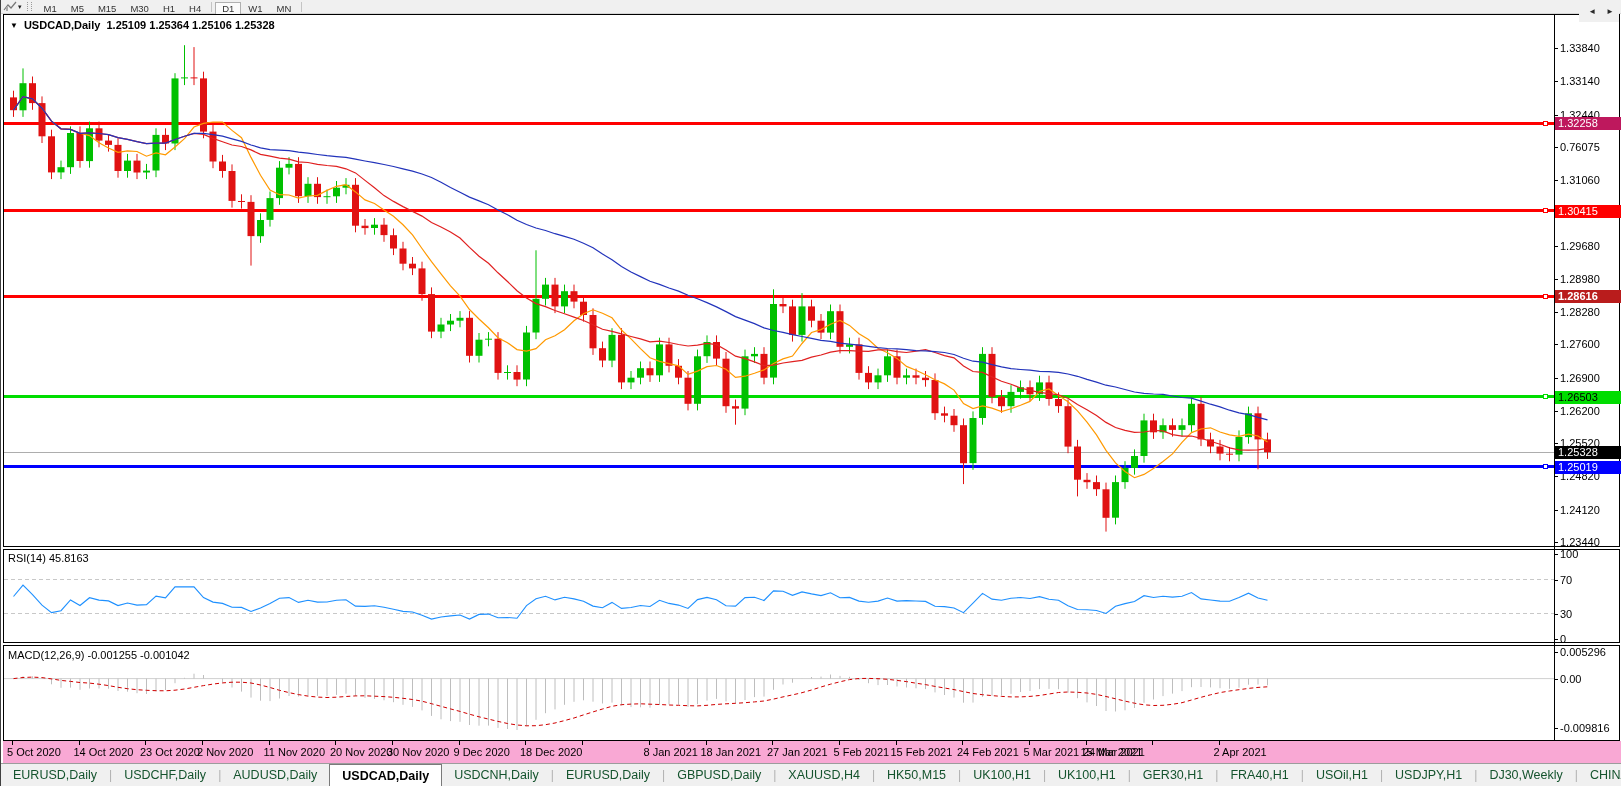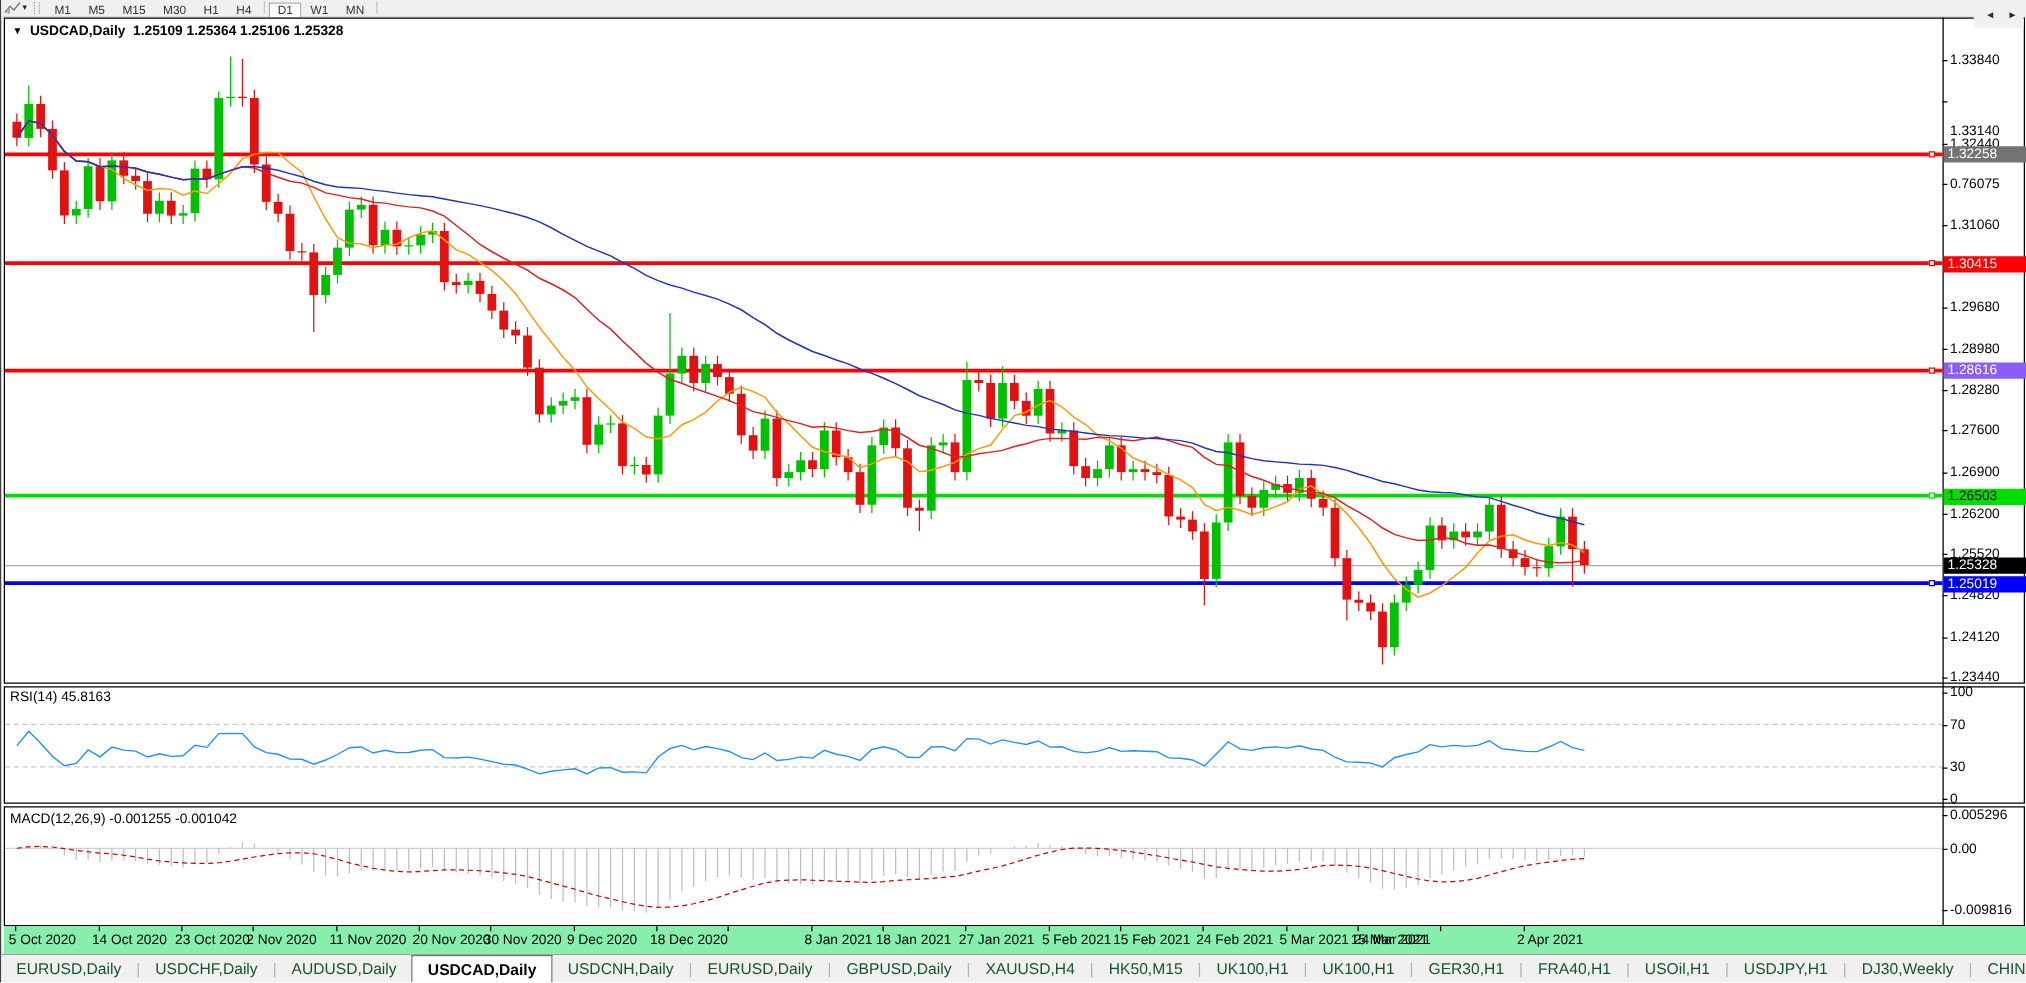--- a/index.html
+++ b/index.html
@@ -21,21 +21,21 @@
   .chart-title{position:absolute;left:9px;top:19px;font-size:11px;font-weight:bold;color:#000;white-space:nowrap;}
   .chart-title .sym-arrow{font-size:8px;margin-right:6px;position:relative;top:-1px;}
   .ind-label{position:absolute;left:7px;font-size:11px;color:#000;white-space:nowrap;}
   .ax-label{position:absolute;left:1559px;font-size:11px;color:#000;line-height:11px;transform:translateY(-5px);white-space:nowrap;}
   .ax-tick{position:absolute;left:1553px;width:4px;height:1px;background:#000;}
   .badge{position:absolute;left:1554px;width:66px;height:13px;font-size:11px;line-height:13px;padding-left:3px;box-sizing:border-box;transform:translateY(-6px);white-space:nowrap;}
   .hline{position:absolute;left:3px;width:1550px;}
   .hhandle{position:absolute;left:1542px;width:5px;height:5px;background:#fff;box-sizing:border-box;}
   svg{position:absolute;}
   
-  .date-strip{position:absolute;left:2px;top:741px;width:1619px;height:22px;background:#86efac;}
+  .date-strip{position:absolute;left:2px;top:741px;width:1619px;height:22px;background:#f9a8d4;}
   .date-label{position:absolute;top:5px;font-size:11px;color:#000;white-space:nowrap;}
   .date-tick{position:absolute;top:0;width:1px;height:4px;background:#000;}
   
   .tabbar{position:absolute;left:0;top:763px;width:1621px;height:23px;background:#f0f0f0;
     border-top:1px solid #9c9c9c;display:flex;align-items:stretch;overflow:hidden;box-sizing:border-box;}
   .tab{font-size:12.5px;color:#14532d;padding:0 12px;display:flex;align-items:center;white-space:nowrap;cursor:default;}
   .tab.active{background:#ffffff;color:#000;border:1px solid #7a7a7a;border-bottom:none;font-weight:bold;}
   .tab-sep{color:#b0b0b0;display:flex;align-items:center;font-size:12px;}
   .tab-scroll{position:absolute;right:2px;top:1px;height:21px;display:flex;align-items:center;background:#f0f0f0;padding-left:4px;}
   .tab-scroll span{font-size:8px;color:#2a2a2a;padding:0 5px;}
@@ -59,21 +59,21 @@
 
   <div class="panel" style="top:14px;height:533px;"></div>
   <div class="panel" style="top:549px;height:94px;"></div>
   <div class="panel" style="top:645px;height:96px;"></div>
   <div class="vaxis-line"></div>
 
   <div id="overlays">
       <div class="ax-tick" style="top: 48px;"></div>
       <div class="ax-label" style="top: 48px;">1.33840</div>
       <div class="ax-tick" style="top: 81.25px;"></div>
-      <div class="ax-label" style="top: 81.25px; margin-top: 24px;">1.33140</div>
+      <div class="ax-label" style="top: 81.25px;">1.33140</div>
       <div class="ax-tick" style="top: 114.5px;"></div>
       <div class="ax-label" style="top: 114.5px;">1.32440</div>
       <div class="ax-tick" style="top: 146.8px;"></div>
       <div class="ax-label" style="top: 146.8px;">0.76075</div>
       <div class="ax-tick" style="top: 180.05px;"></div>
       <div class="ax-label" style="top: 180.05px;">1.31060</div>
       <div class="ax-tick" style="top: 245.6px;"></div>
       <div class="ax-label" style="top: 245.6px;">1.29680</div>
       <div class="ax-tick" style="top: 278.85px;"></div>
       <div class="ax-label" style="top: 278.85px;">1.28980</div>
@@ -88,27 +88,27 @@
       <div class="ax-tick" style="top: 443.2px;"></div>
       <div class="ax-label" style="top: 443.2px;">1.25520</div>
       <div class="ax-tick" style="top: 476.45px;"></div>
       <div class="ax-label" style="top: 476.45px;">1.24820</div>
       <div class="ax-tick" style="top: 509.7px;"></div>
       <div class="ax-label" style="top: 509.7px;">1.24120</div>
       <div class="ax-tick" style="top: 542px;"></div>
       <div class="ax-label" style="top: 542px;">1.23440</div>
       <div class="hline" style="top: 121.645px; height: 3px; background: rgb(255, 0, 0);"></div>
       <div class="hhandle" style="top: 120.645px; border: 1px solid rgb(255, 0, 0);"></div>
-      <div class="badge" style="top: 123.145px; background: #737373; color: rgb(255, 255, 255);">1.32258</div>
+      <div class="badge" style="top: 123.145px; background: #be185d; color: rgb(255, 255, 255);">1.32258</div>
       <div class="hline" style="top: 209.188px; height: 3px; background: rgb(255, 0, 0);"></div>
       <div class="hhandle" style="top: 208.188px; border: 1px solid rgb(255, 0, 0);"></div>
       <div class="badge" style="top: 210.688px; background: rgb(255, 0, 0); color: rgb(255, 255, 255);">1.30415</div>
       <div class="hline" style="top: 294.64px; height: 3px; background: rgb(255, 0, 0);"></div>
       <div class="hhandle" style="top: 293.64px; border: 1px solid rgb(255, 0, 0);"></div>
-      <div class="badge" style="top: 296.14px; background: #8b5cf6; color: rgb(255, 255, 255);">1.28616</div>
+      <div class="badge" style="top: 296.14px; background: #b91c1c; color: rgb(255, 255, 255); font-weight: bold;">1.28616</div>
       <div class="hline" style="top: 395.007px; height: 3px; background: rgb(0, 221, 0);"></div>
       <div class="hhandle" style="top: 394.007px; border: 1px solid rgb(0, 221, 0);"></div>
       <div class="badge" style="top: 396.507px; background: rgb(0, 221, 0); color: rgb(0, 0, 0);">1.26503</div>
       <div class="hline" style="top: 465.498px; height: 3px; background: rgb(0, 0, 255);"></div>
       <div class="hhandle" style="top: 464.498px; border: 1px solid rgb(0, 0, 255);"></div>
       <div class="badge" style="top: 466.998px; background: rgb(0, 0, 255); color: rgb(255, 255, 255);">1.25019</div>
       <div class="hline" style="top: 452.32px; height: 1px; background: rgb(173, 173, 173);"></div>
       <div class="badge" style="top: 452.32px; background: rgb(0, 0, 0); color: rgb(255, 255, 255);">1.25328</div>
       <div class="ax-tick" style="top: 554px;"></div>
       <div class="ax-label" style="top: 554px;">100</div>

